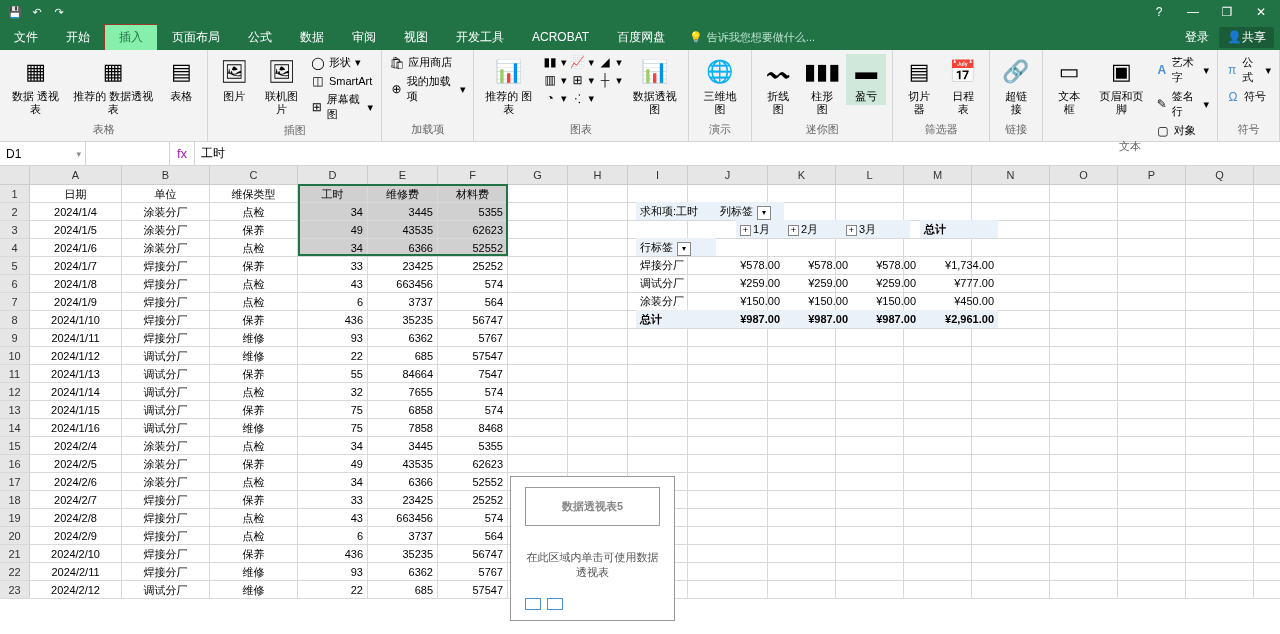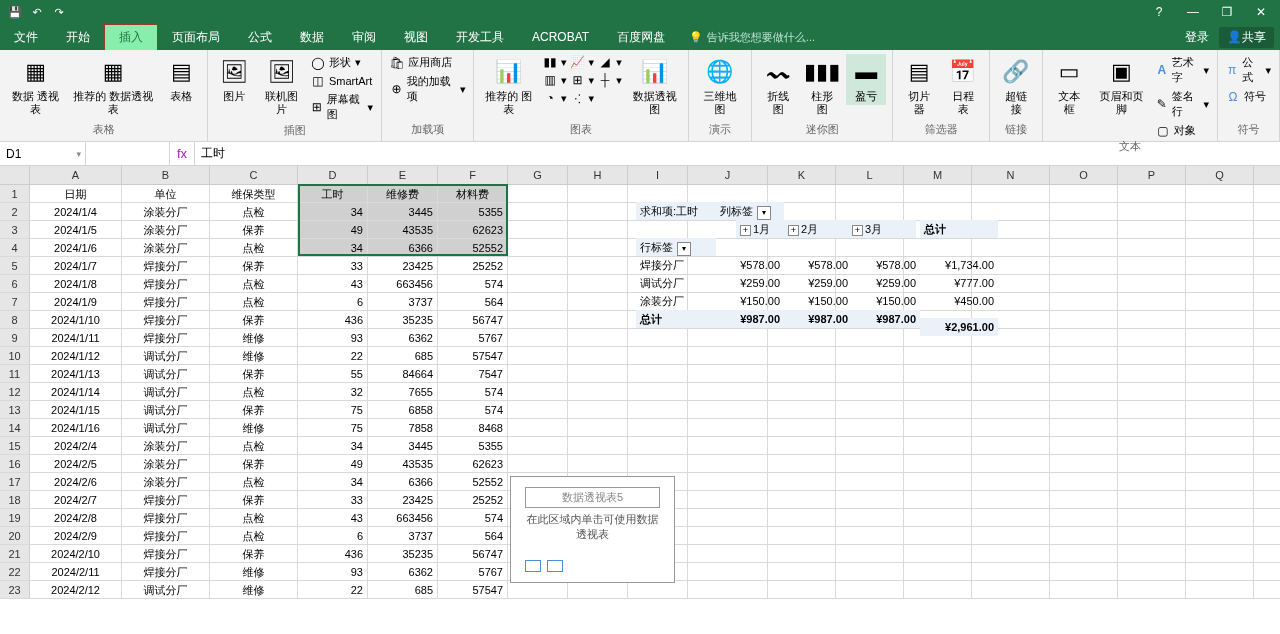--- a/index.html
+++ b/index.html
@@ -53,21 +53,21 @@
 .tr { text-align: right; }
 .tc { text-align: center; }
 .sel { background: #d0d0d0; }
 .pivot { position: absolute; }
 .pivot .pcell { position: absolute; font-size: 11px; line-height: 18px; padding: 0 4px; white-space: nowrap; }
 .pivot .expand { display: inline-block; width: 11px; height: 11px; border: 1px solid #888; text-align: center; line-height: 9px; font-size: 9px; margin-right: 2px; background: #fff; }
 .pivot .filter-dd { display: inline-block; width: 14px; height: 14px; border: 1px solid #888; text-align: center; line-height: 12px; font-size: 8px; background: #fff; margin-left: 4px; }
 .pivot-bg { background: #eaf1f8; }
 .pivot-bold { font-weight: bold; }
 .floating { position: absolute; left: 510px; top: 310px; width: 165px; border: 1px solid #999; background: #fff; padding: 10px 14px; text-align: center; font-size: 11px; color: #555; }
-.floating .box { border: 1px solid #999; padding: 2px 0; margin-bottom: 4px; color: #888; }
+.floating .box { border: 1px solid #999; padding: 11px 0; margin-bottom: 24px; color: #888; font-weight: bold; }
 .floating .mini-icons { display: flex; gap: 6px; justify-content: flex-start; margin-top: 18px; }
 .floating .mini-icons span { width: 16px; height: 12px; border: 1px solid #4a90d9; }
 
 
 .cA { width: 92px; } .cB { width: 88px; } .cC { width: 88px; } .cD { width: 70px; }
 .cE { width: 70px; } .cF { width: 70px; } .cG { width: 60px; } .cH { width: 60px; }
 .cI { width: 60px; } .cJ { width: 80px; } .cK { width: 68px; } .cL { width: 68px; }
 .cM { width: 68px; } .cN { width: 78px; } .cO { width: 68px; } .cP { width: 68px; } .cQ { width: 68px; }
 </style>
 </head>
@@ -758,21 +758,21 @@
         <div class="cell cP"></div>
         <div class="cell cQ"></div>
       </div>
     </div>
 
   <div class="pivot" style="left:636px; top:18px; width:440px; height:150px;">
     <div class="pcell pivot-bg" style="left:0;top:18px;width:80px;">求和项:工时</div>
     <div class="pcell pivot-bg" style="left:80px;top:18px;width:68px;"><span>列标签</span><span class="filter-dd">▾</span></div>
     <div class="pcell pivot-bg" style="left:80px;top:36px;width:68px;margin-left:20px;"><span class="expand">+</span><span>1月</span></div>
     <div class="pcell pivot-bg" style="left:148px;top:36px;width:68px;"><span class="expand">+</span><span>2月</span></div>
-    <div class="pcell pivot-bg" style="left:212px;top:36px;width:68px;"><span class="expand">+</span><span>3月</span></div>
+    <div class="pcell pivot-bg" style="left:206px;top:36px;width:68px;"><span class="expand">+</span><span>3月</span></div>
     <div class="pcell pivot-bg pivot-bold" style="left:284px;top:36px;width:78px;">总计</div>
     <div class="pcell pivot-bg" style="left:0;top:54px;width:80px;"><span>行标签</span><span class="filter-dd">▾</span></div>
     <div class="pcell" style="left:0;top:72px;width:80px;">焊接分厂</div>
     <div class="pcell tr" style="left:80px;top:72px;width:68px;text-align:right;">¥578.00</div>
     <div class="pcell tr" style="left:148px;top:72px;width:68px;text-align:right;">¥578.00</div>
     <div class="pcell tr" style="left:216px;top:72px;width:68px;text-align:right;">¥578.00</div>
     <div class="pcell tr" style="left:284px;top:72px;width:78px;text-align:right;">¥1,734.00</div>
     <div class="pcell" style="left:0;top:90px;width:80px;">调试分厂</div>
     <div class="pcell tr" style="left:80px;top:90px;width:68px;text-align:right;">¥259.00</div>
     <div class="pcell tr" style="left:148px;top:90px;width:68px;text-align:right;">¥259.00</div>
@@ -780,21 +780,21 @@
     <div class="pcell tr" style="left:284px;top:90px;width:78px;text-align:right;">¥777.00</div>
     <div class="pcell" style="left:0;top:108px;width:80px;">涂装分厂</div>
     <div class="pcell tr" style="left:80px;top:108px;width:68px;text-align:right;">¥150.00</div>
     <div class="pcell tr" style="left:148px;top:108px;width:68px;text-align:right;">¥150.00</div>
     <div class="pcell tr" style="left:216px;top:108px;width:68px;text-align:right;">¥150.00</div>
     <div class="pcell tr" style="left:284px;top:108px;width:78px;text-align:right;">¥450.00</div>
     <div class="pcell pivot-bg pivot-bold" style="left:0;top:126px;width:80px;">总计</div>
     <div class="pcell pivot-bg pivot-bold tr" style="left:80px;top:126px;width:68px;text-align:right;">¥987.00</div>
     <div class="pcell pivot-bg pivot-bold tr" style="left:148px;top:126px;width:68px;text-align:right;">¥987.00</div>
     <div class="pcell pivot-bg pivot-bold tr" style="left:216px;top:126px;width:68px;text-align:right;">¥987.00</div>
-    <div class="pcell pivot-bg pivot-bold tr" style="left:284px;top:134px;width:78px;text-align:right;">¥2,961.00</div>
+    <div class="pcell pivot-bg pivot-bold tr" style="left:284px;top:126px;width:78px;text-align:right;">¥2,961.00</div>
   </div>
 
   <div class="floating">
     <div class="box">数据透视表5</div>
     <div>在此区域内单击可使用数据透视表</div>
     <div class="mini-icons">
       <span></span>
       <span></span>
     </div>
   </div>

